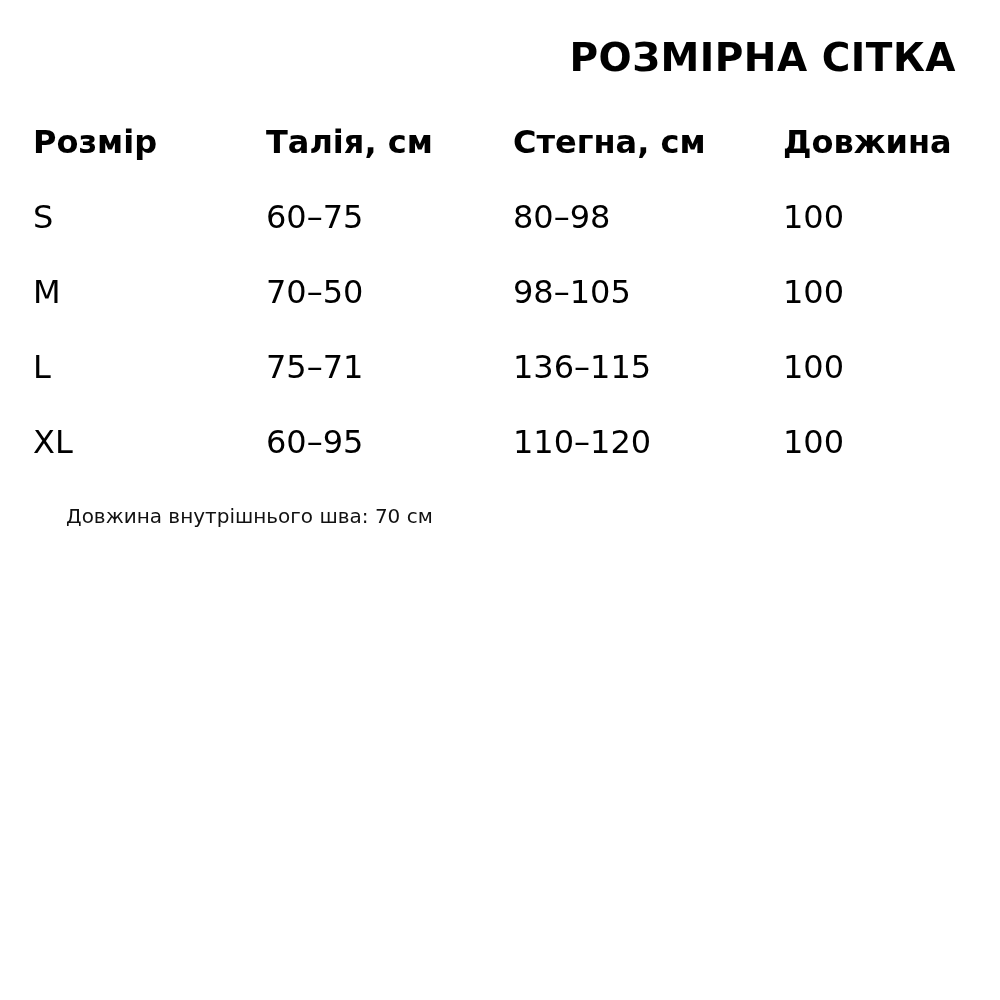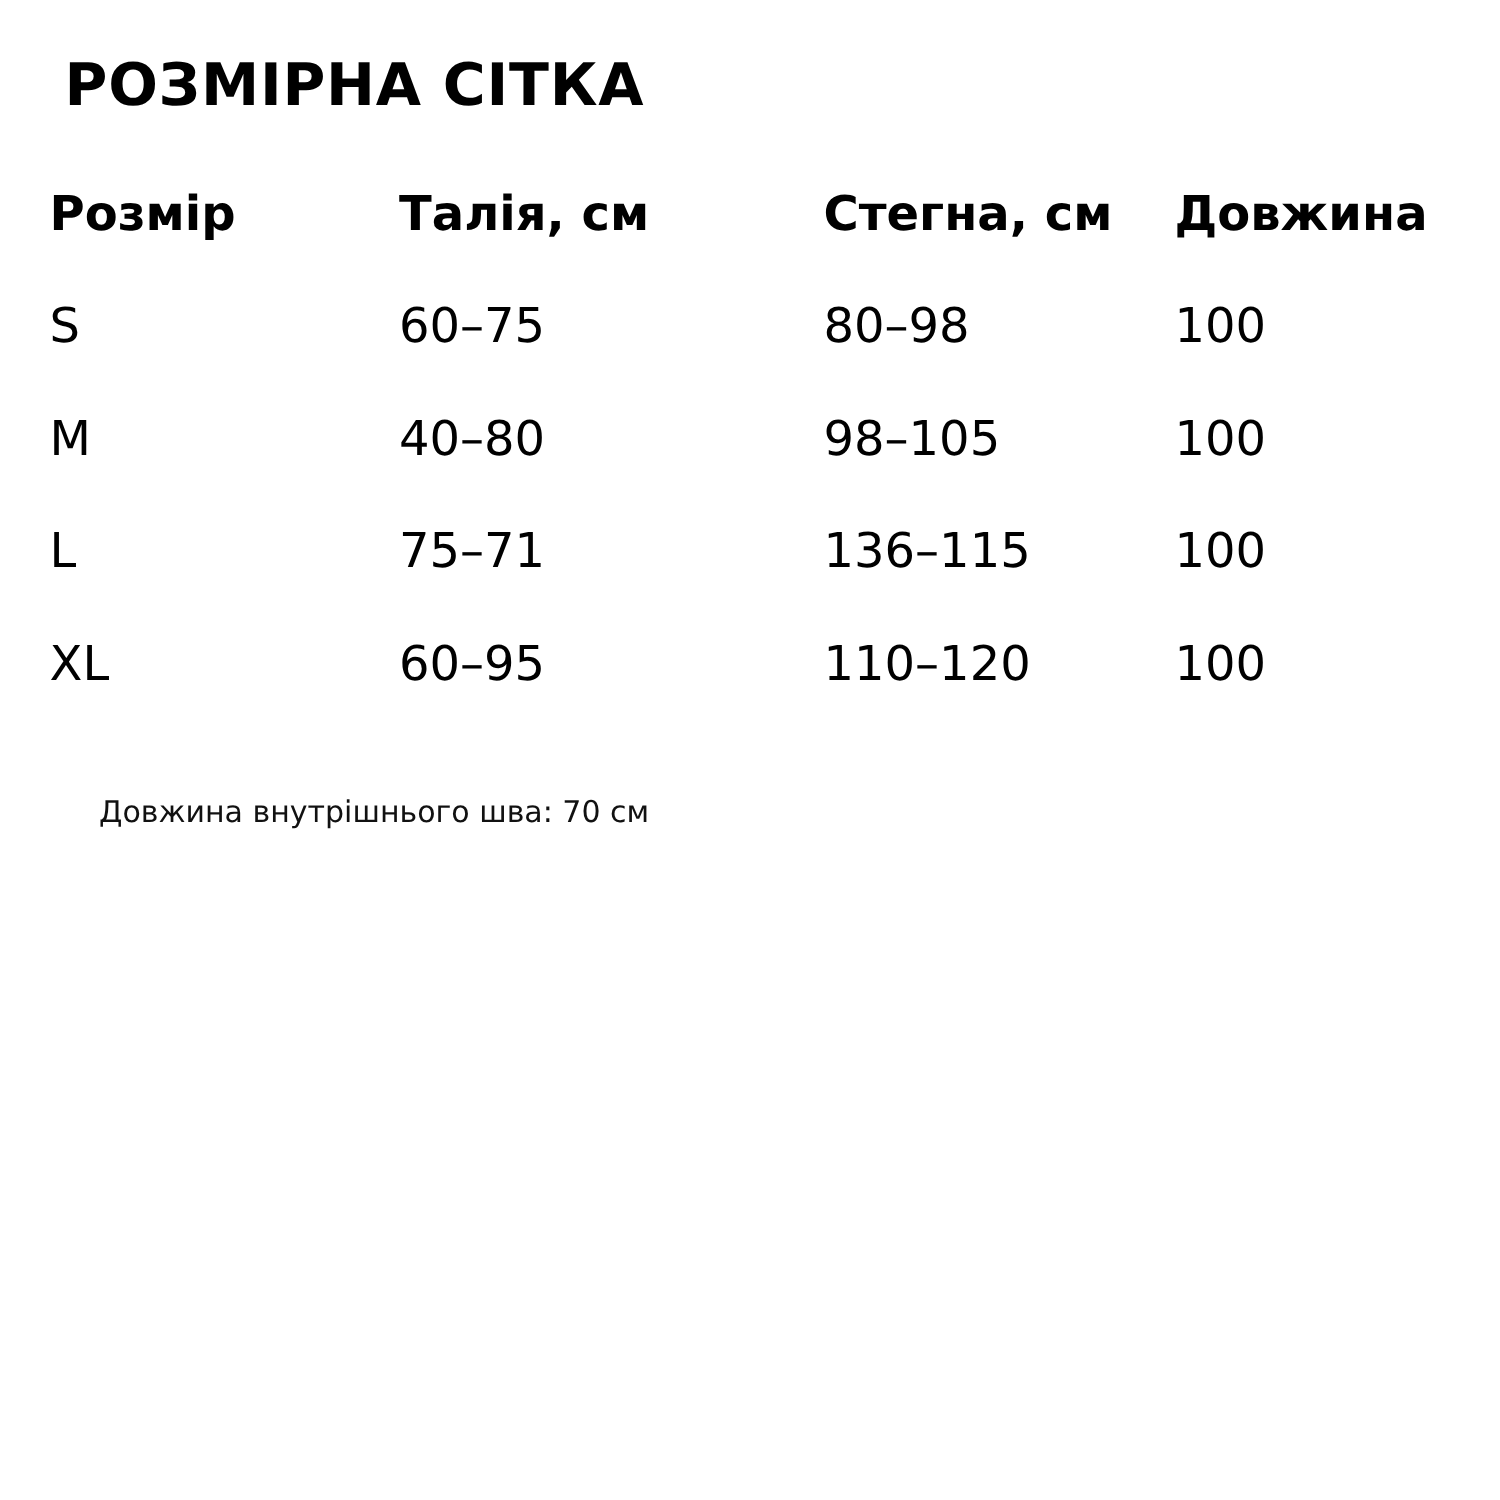--- a/index.html
+++ b/index.html
@@ -13,26 +13,25 @@
       position: relative;
       overflow: hidden;
       font-family: "DejaVu Sans", sans-serif;
       color: #000000;
     }
     .title {
       position: absolute;
       top: 34px;
       left: 0;
       width: 956px;
-      text-align: left;
+      text-align: right;
       font-size: 39px;
       font-weight: bold;
       letter-spacing: 0.5px;
       line-height: 48px;
-      margin-left: 43px;
     }
     .grid {
       position: absolute;
       top: 122px;
       left: 33px;
     }
     .row {
       position: relative;
       height: 75px;
     }
@@ -41,25 +40,25 @@
       top: 0;
       font-size: 32px;
       line-height: 40px;
       white-space: nowrap;
     }
     .row.header .cell {
       font-weight: bold;
     }
     .c0 { left: 0; }
     .c1 { left: 233px; text-align: right; }
-    .c2 { left: 516px; }
+    .c2 { left: 480px; }
     .c3 { left: 750px; text-align: right; }
     .notes {
       position: absolute;
-      top: 525px;
+      top: 500px;
       left: 66px;
     }
     .note {
       font-size: 20px;
       line-height: 33px;
       white-space: nowrap;
       color: #111111;
     }
   </style>
 </head>
@@ -75,21 +74,21 @@
     <div class="cell c3">Довжина</div>
   </div>
   <div class="row">
     <div class="cell c0">S</div>
     <div class="cell c1">60–75</div>
     <div class="cell c2">80–98</div>
     <div class="cell c3">100</div>
   </div>
   <div class="row">
     <div class="cell c0">M</div>
-    <div class="cell c1">40–80</div>
+    <div class="cell c1">70–50</div>
     <div class="cell c2">98–105</div>
     <div class="cell c3">100</div>
   </div>
   <div class="row">
     <div class="cell c0">L</div>
     <div class="cell c1">75–71</div>
     <div class="cell c2">136–115</div>
     <div class="cell c3">100</div>
   </div>
   <div class="row">

